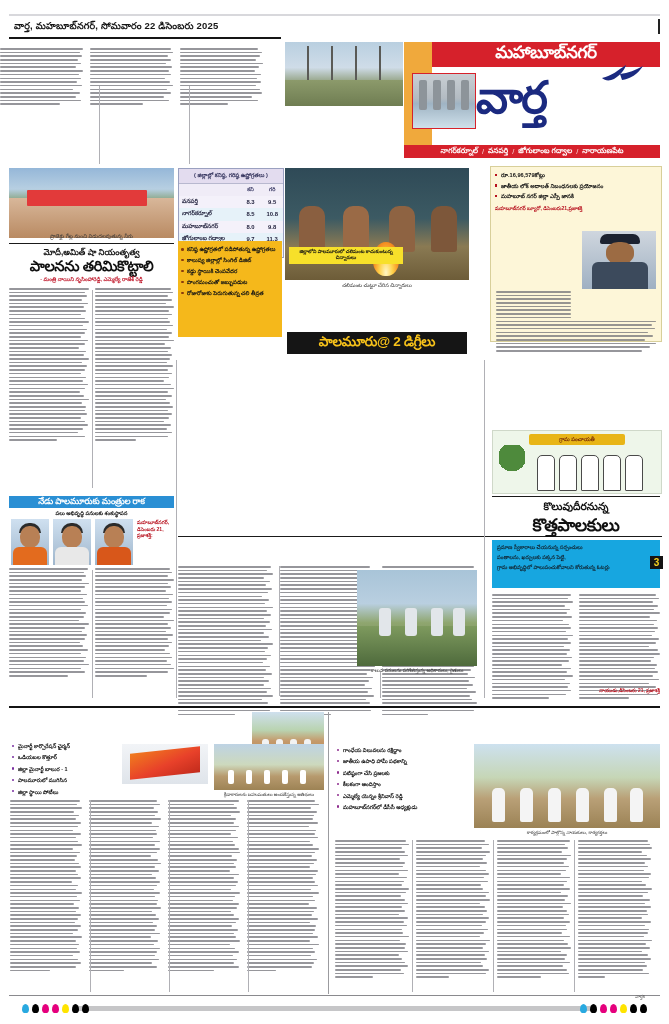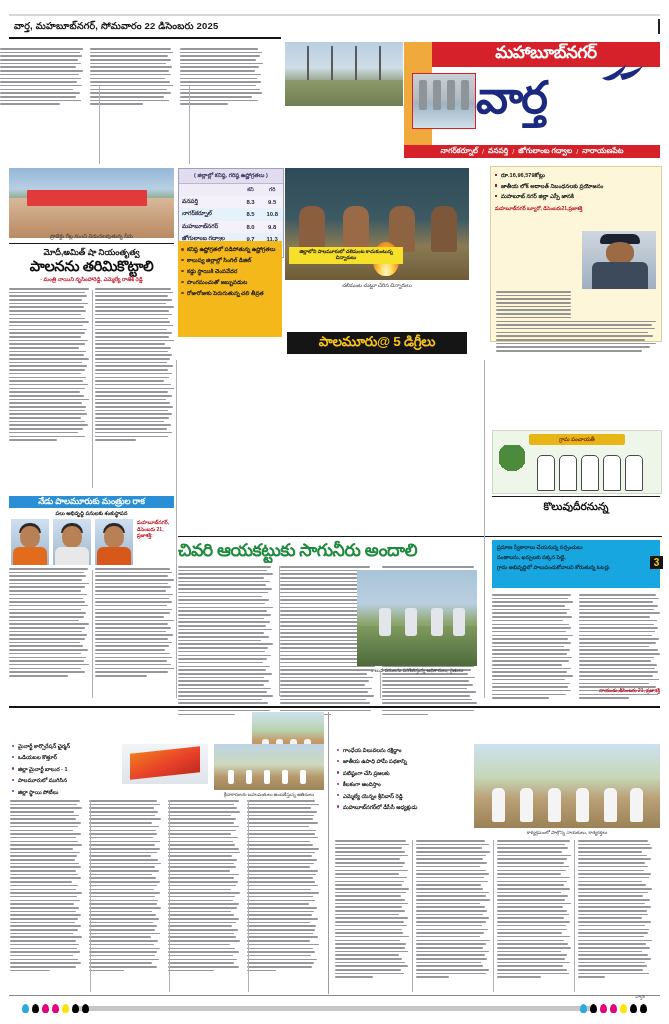--- a/index.html
+++ b/index.html
@@ -460,21 +460,21 @@
   <div id="fire-photo">
     <span class="kid" style="left:14px;background:#8a5f40;"></span>
     <span class="kid" style="left:58px;background:#9a6a46;"></span>
     <span class="kid" style="left:104px;background:#8e6342;"></span>
     <span class="kid" style="left:146px;background:#7d573a;"></span>
     <span class="flame"></span>
     <div id="fire-cap" class="tel">జిల్లాలోని పాలమూరులో చలిమంట కాచుకుంటున్న చిన్నారులు</div>
   </div>
   <div id="fire-cap2" class="tel">చలిమంట చుట్టూ చేరిన చిన్నారులు</div>
   <div id="gaja-bar">
-    <span class="tel">పాలమూరు@ 5 డిగ్రీలు</span>
+    <span class="tel">పాలమూరు@ 2 డిగ్రీలు</span>
   </div>
 
   <div id="cyber">
     <ul>
       <li class="tel">రూ.16,96,579కోట్లు</li>
       <li class="tel">జాతీయ లోక్ అదాలత్ నిబంధనలకు ప్రయోజనం</li>
       <li class="tel">మహబూబ్ నగర్ జిల్లా ఎస్పీ జానకి</li>
     </ul>
     <div class="byline tel">మహబూబ్‌నగర్ బ్యూరో, డిసెంబరు21,ప్రజాశక్తి</div>
     <div id="cyber-photo">
@@ -683,21 +683,20 @@
         <div style="width:91%"></div>
         <div style="width:96%"></div>
       <div style="width:100%"></div>
         <div style="width:93%"></div>
         <div style="width:66%"></div>
     </div>
   </div>
   <div class="vr" style="left:92px;top:570px;height:128px;"></div>
 
   <div id="cent-rule"></div>
-  <div id="cent-head" class="tel">చివరి ఆయకట్టుకు సాగునీరు అందాలి</div>
   <div id="cent-body">
     <div class="c fake-lines tiny">
       <div style="width:98%"></div>
         <div style="width:94%"></div>
         <div style="width:100%"></div>
       <div style="width:91%"></div>
         <div style="width:97%"></div>
         <div style="width:93%"></div>
       <div style="width:99%"></div>
         <div style="width:95%"></div>
@@ -839,20 +838,21 @@
     <span class="ban tel">గ్రామ పంచాయతీ</span>
     <span class="tree"></span>
     <span class="man" style="left:44px"></span>
       <span class="man" style="left:66px"></span>
     <span class="man" style="left:88px"></span>
       <span class="man" style="left:110px"></span>
     <span class="man" style="left:132px"></span>
   </div>
   <div id="kp-rule"></div>
   <div id="kp-k" class="tel">కొలువుదీరనున్న</div>
+  <div id="kp-h" class="tel">కొత్తపాలకులు</div>
   <div id="kp-blue">
     <p class="tel">ప్రమాణ స్వీకారాలు చేయనున్న సర్పంచులు</p>
     <p class="tel">పంతాలను, ఖర్చులకు పక్కన పెట్టి,</p>
     <p class="tel">గ్రామ అభివృద్ధిలో పాలుపంచుకోవాలని కోరుతున్న ఓటర్లు</p>
   </div>
   <div id="kp-pageno">3</div>
   <div id="kp-body">
     <div class="c fake-lines tiny">
       <div style="width:98%"></div>
         <div style="width:94%"></div>

